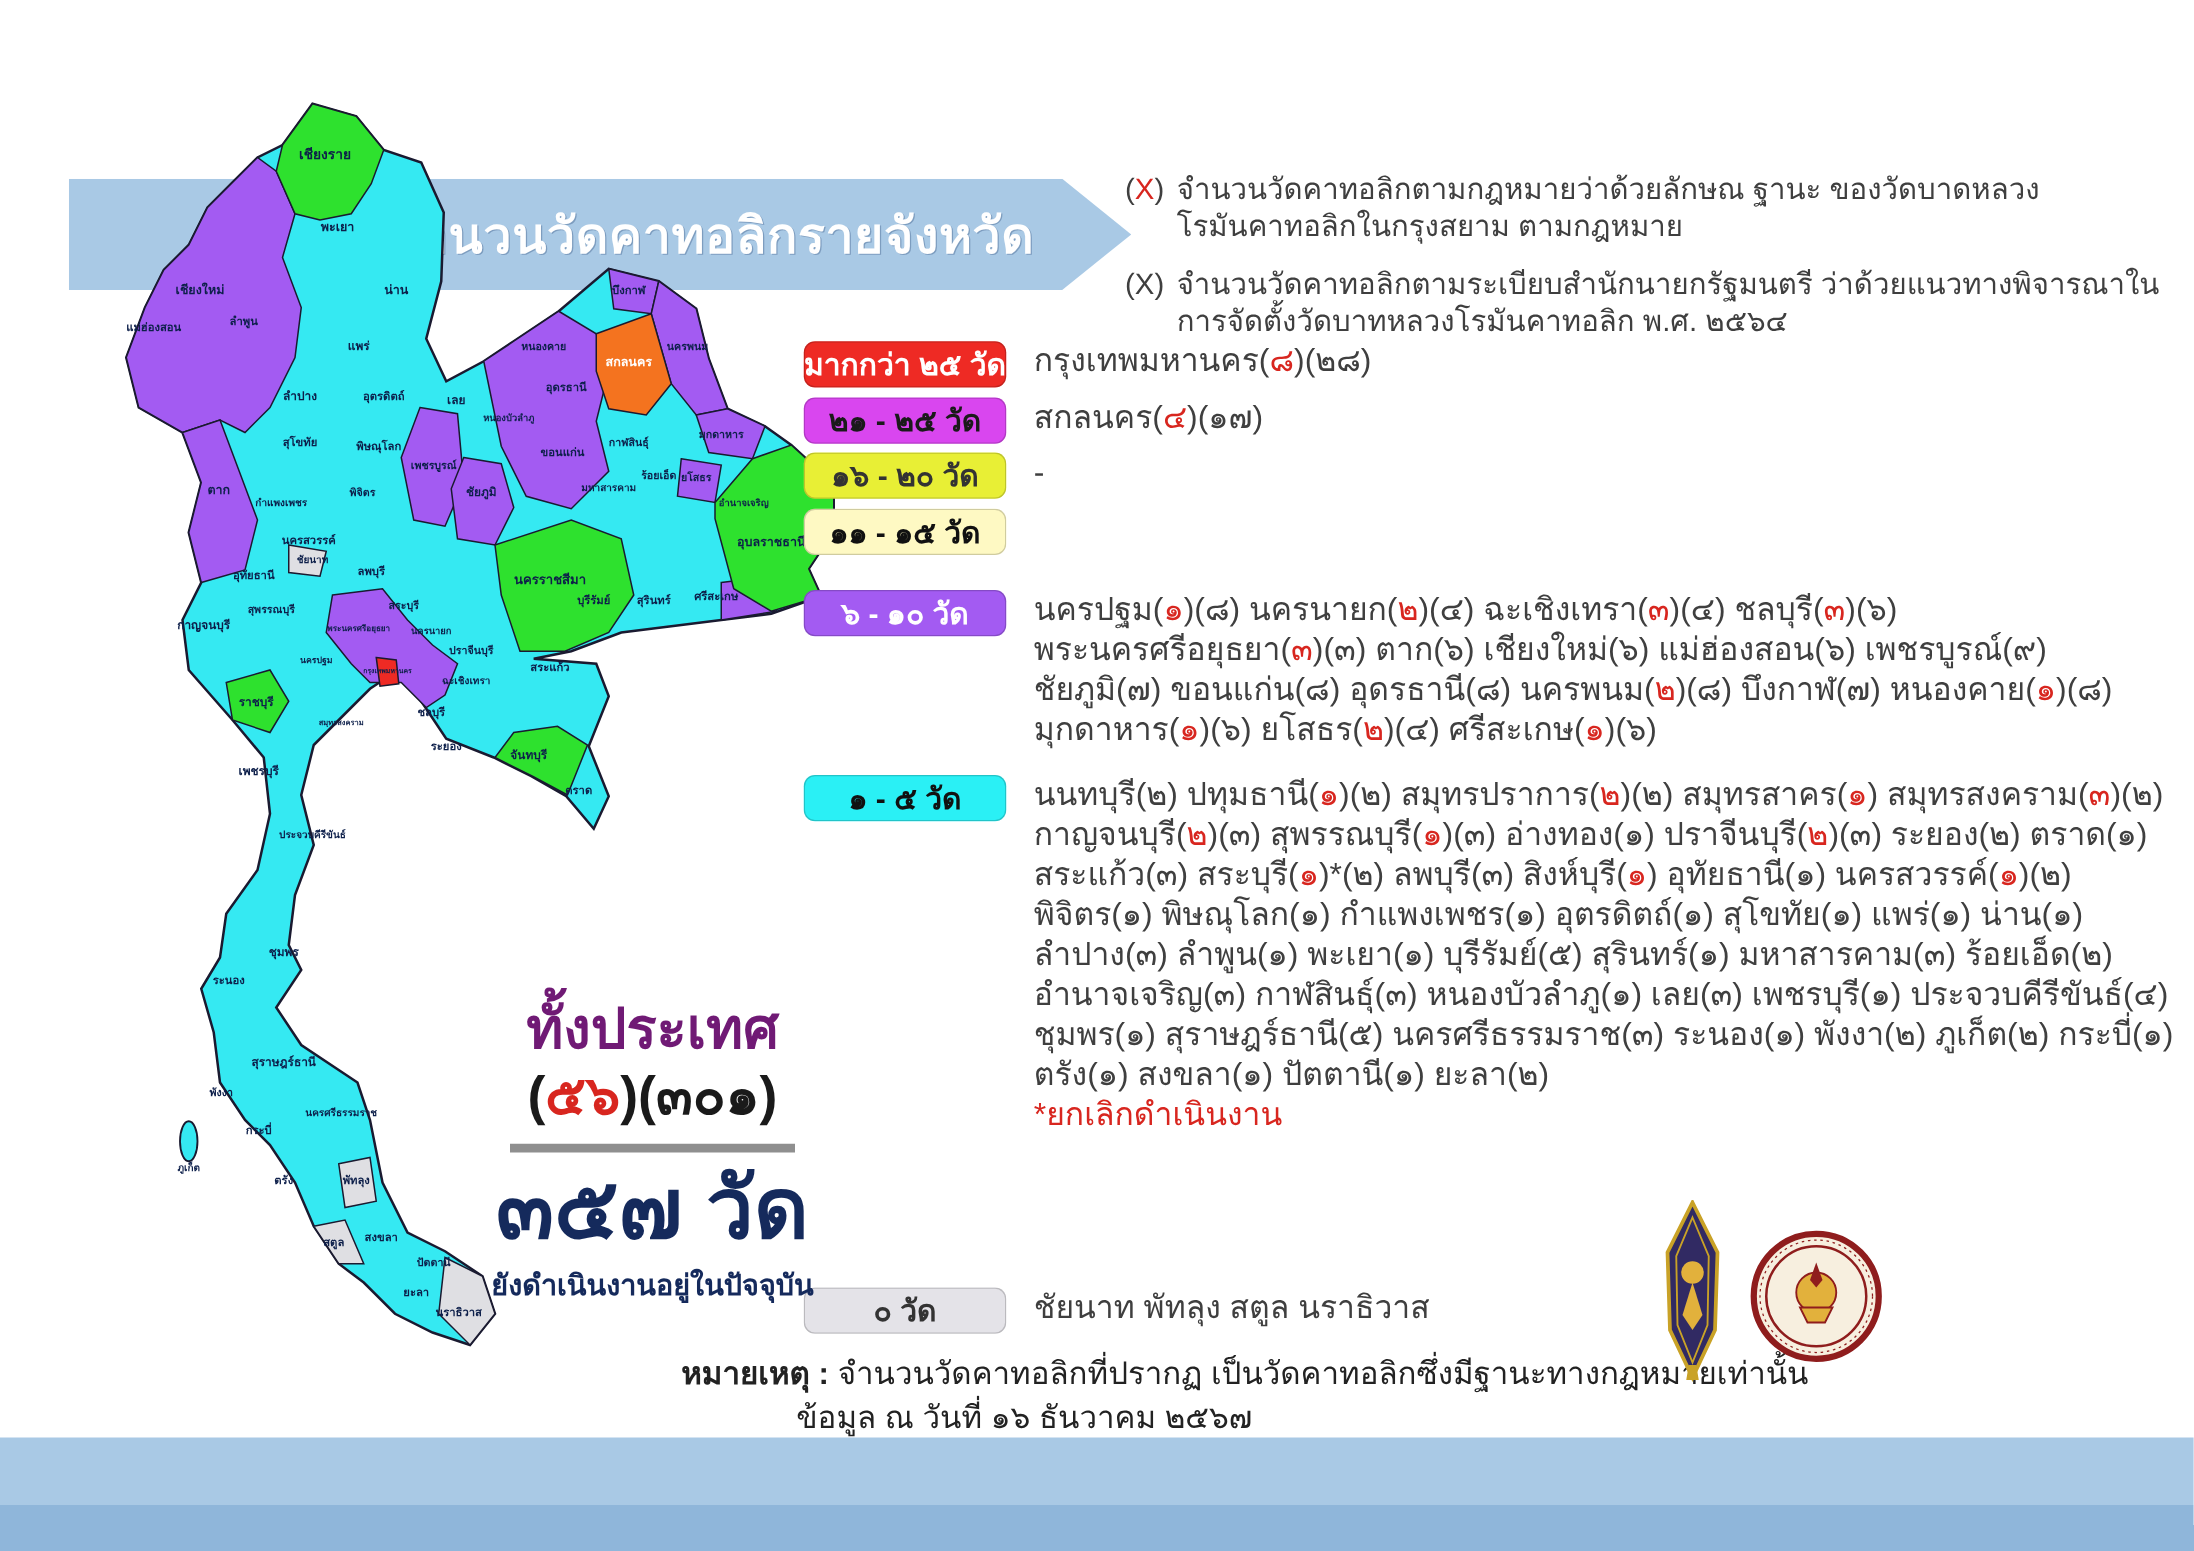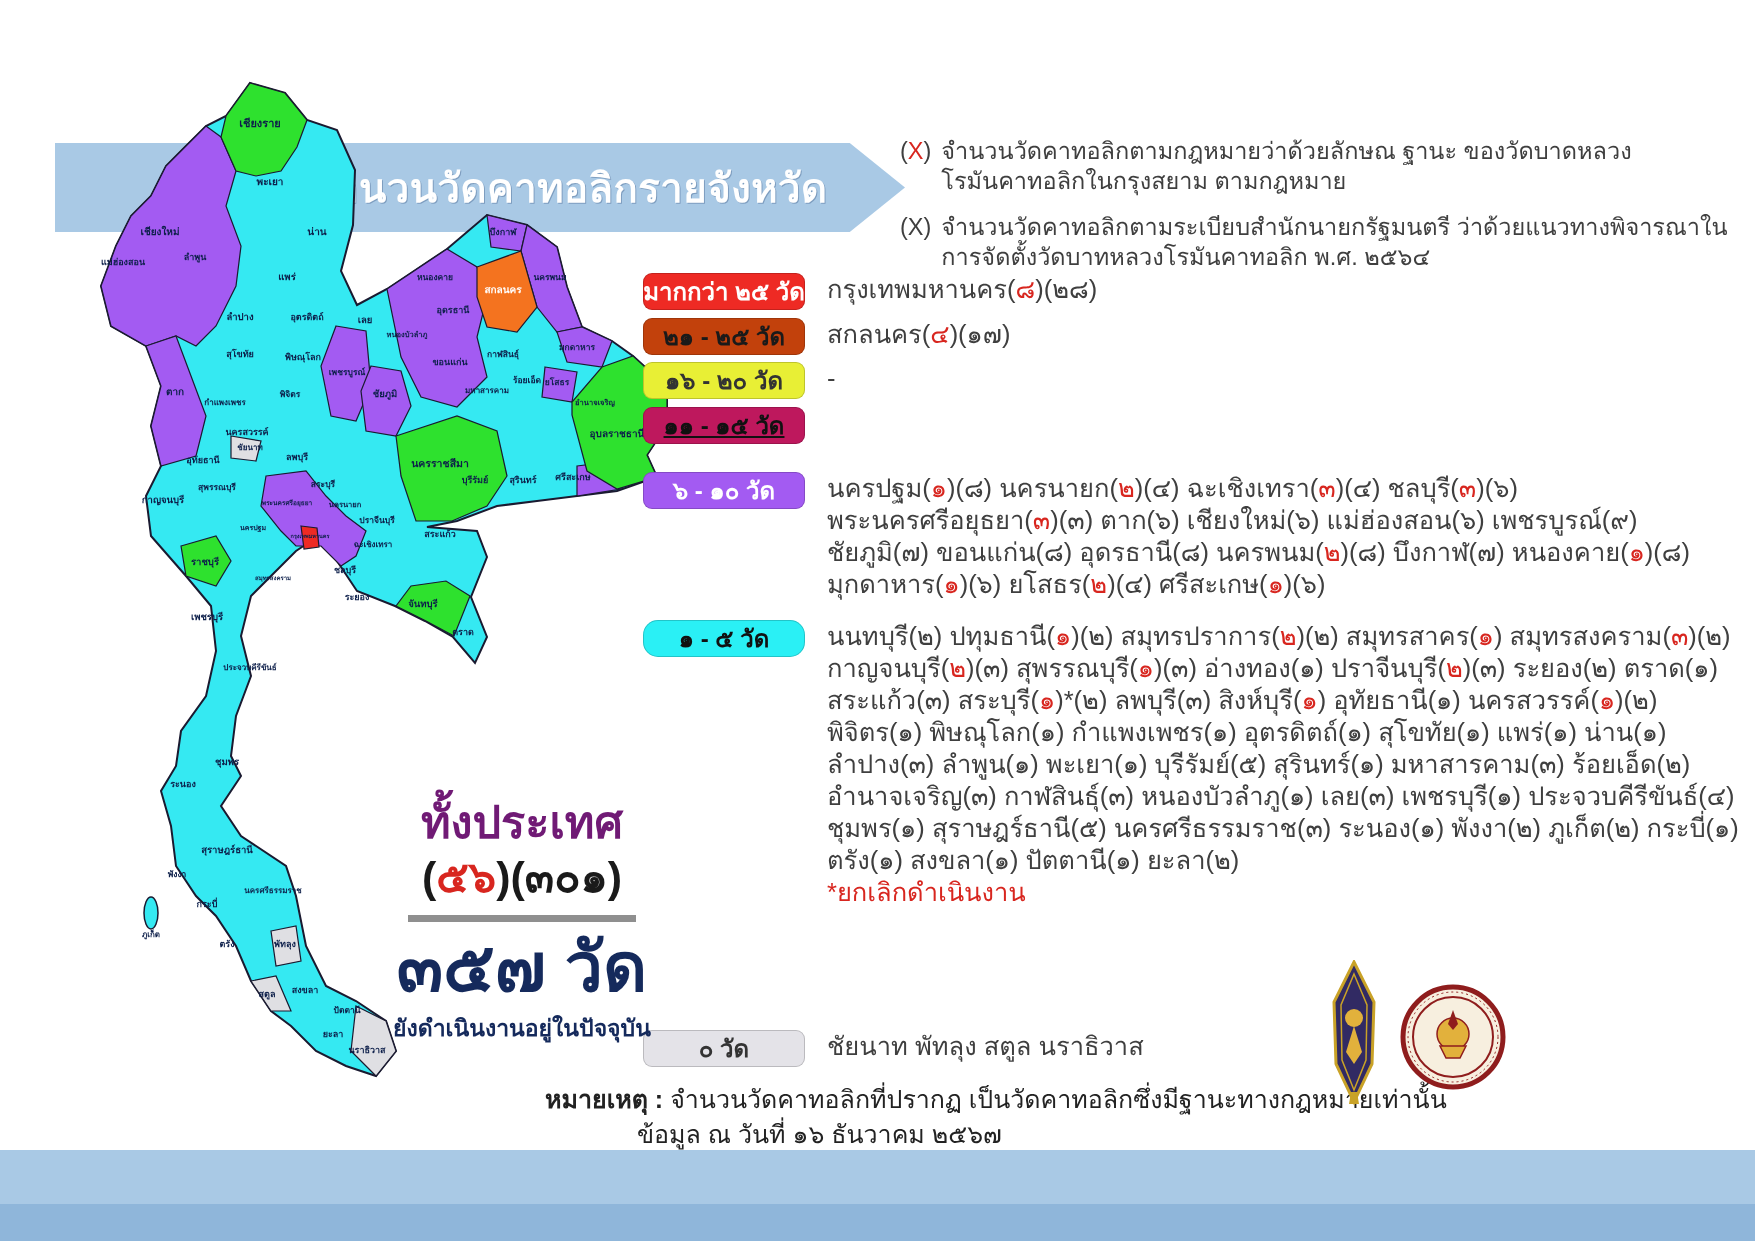--- a/index.html
+++ b/index.html
@@ -210,36 +210,36 @@
       <span>จำนวนวัดคาทอลิกตามระเบียบสำนักนายกรัฐมนตรี ว่าด้วยแนวทางพิจารณาในการจัดตั้งวัดบาทหลวงโรมันคาทอลิก พ.ศ. ๒๕๖๔</span>
     </div>
   </div>
 
   <div class="legend" id="legend">
       <div class="lg-row" style="top: 1px;">
         <div class="pill" style="background: rgb(238, 42, 36); color: rgb(255, 255, 255); text-align: center;">มากกว่า ๒๕ วัด</div>
         <div class="lg-content">กรุงเทพมหานคร(<span class="rd">๘</span>)(๒๘)</div>
       </div>
       <div class="lg-row" style="top: 46px;">
-        <div class="pill" style="background: #c2410c; color: rgb(26, 26, 26);">๒๑ - ๒๕ วัด</div>
+        <div class="pill" style="background: #d946ef; color: rgb(26, 26, 26);">๒๑ - ๒๕ วัด</div>
         <div class="lg-content">สกลนคร(<span class="rd">๔</span>)(๑๗)</div>
       </div>
       <div class="lg-row" style="top: 90px;">
         <div class="pill" style="background: rgb(232, 239, 53); color: rgb(51, 51, 51);">๑๖ - ๒๐ วัด</div>
         <div class="lg-content">-</div>
       </div>
       <div class="lg-row" style="top: 135px;">
-        <div class="pill" style="background: #be185d; color: rgb(17, 17, 17); text-decoration: underline;">๑๑ - ๑๕ วัด</div>
+        <div class="pill" style="background: #fef9c3; color: rgb(17, 17, 17);">๑๑ - ๑๕ วัด</div>
       </div>
       <div class="lg-row" style="top: 200px;">
         <div class="pill" style="background: rgb(163, 91, 242); color: rgb(255, 255, 255);">๖ - ๑๐ วัด</div>
         <div class="lg-content">นครปฐม(<span class="rd">๑</span>)(๘) นครนายก(<span class="rd">๒</span>)(๔) ฉะเชิงเทรา(<span class="rd">๓</span>)(๔) ชลบุรี(<span class="rd">๓</span>)(๖) พระนครศรีอยุธยา(<span class="rd">๓</span>)(๓) ตาก(๖) เชียงใหม่(๖) แม่ฮ่องสอน(๖) เพชรบูรณ์(๙) ชัยภูมิ(๗) ขอนแก่น(๘) อุดรธานี(๘) นครพนม(<span class="rd">๒</span>)(๘) บึงกาฬ(๗) หนองคาย(<span class="rd">๑</span>)(๘) มุกดาหาร(<span class="rd">๑</span>)(๖) ยโสธร(<span class="rd">๒</span>)(๔) ศรีสะเกษ(<span class="rd">๑</span>)(๖)</div>
       </div>
       <div class="lg-row" style="top: 348px;">
-        <div class="pill" style="background: rgb(42, 240, 245); color: rgb(17, 17, 17); border-radius: 15px;">๑ - ๕ วัด</div>
+        <div class="pill" style="background: rgb(42, 240, 245); color: rgb(17, 17, 17);">๑ - ๕ วัด</div>
         <div class="lg-content">นนทบุรี(๒) ปทุมธานี(<span class="rd">๑</span>)(๒) สมุทรปราการ(<span class="rd">๒</span>)(๒) สมุทรสาคร(<span class="rd">๑</span>) สมุทรสงคราม(<span class="rd">๓</span>)(๒) กาญจนบุรี(<span class="rd">๒</span>)(๓) สุพรรณบุรี(<span class="rd">๑</span>)(๓) อ่างทอง(๑) ปราจีนบุรี(<span class="rd">๒</span>)(๓) ระยอง(๒) ตราด(๑) สระแก้ว(๓) สระบุรี(<span class="rd">๑</span>)*(๒) ลพบุรี(๓) สิงห์บุรี(<span class="rd">๑</span>) อุทัยธานี(๑) นครสวรรค์(<span class="rd">๑</span>)(๒) พิจิตร(๑) พิษณุโลก(๑) กำแพงเพชร(๑) อุตรดิตถ์(๑) สุโขทัย(๑) แพร่(๑) น่าน(๑) ลำปาง(๓) ลำพูน(๑) พะเยา(๑) บุรีรัมย์(๕) สุรินทร์(๑) มหาสารคาม(๓) ร้อยเอ็ด(๒) อำนาจเจริญ(๓) กาฬสินธุ์(๓) หนองบัวลำภู(๑) เลย(๓) เพชรบุรี(๑) ประจวบคีรีขันธ์(๔) ชุมพร(๑) สุราษฎร์ธานี(๕) นครศรีธรรมราช(๓) ระนอง(๑) พังงา(๒) ภูเก็ต(๒) กระบี่(๑) ตรัง(๑) สงขลา(๑) ปัตตานี(๑) ยะลา(๒)<div class="lg-foot">*ยกเลิกดำเนินงาน</div></div>
       </div>
       <div class="lg-row" style="top: 758px;">
         <div class="pill" style="background: rgb(228, 227, 232); color: rgb(51, 51, 51);">๐ วัด</div>
         <div class="lg-content">ชัยนาท พัทลุง สตูล นราธิวาส</div>
       </div>
     </div>
 
   <div class="total">
     <div class="t1">ทั้งประเทศ</div>

